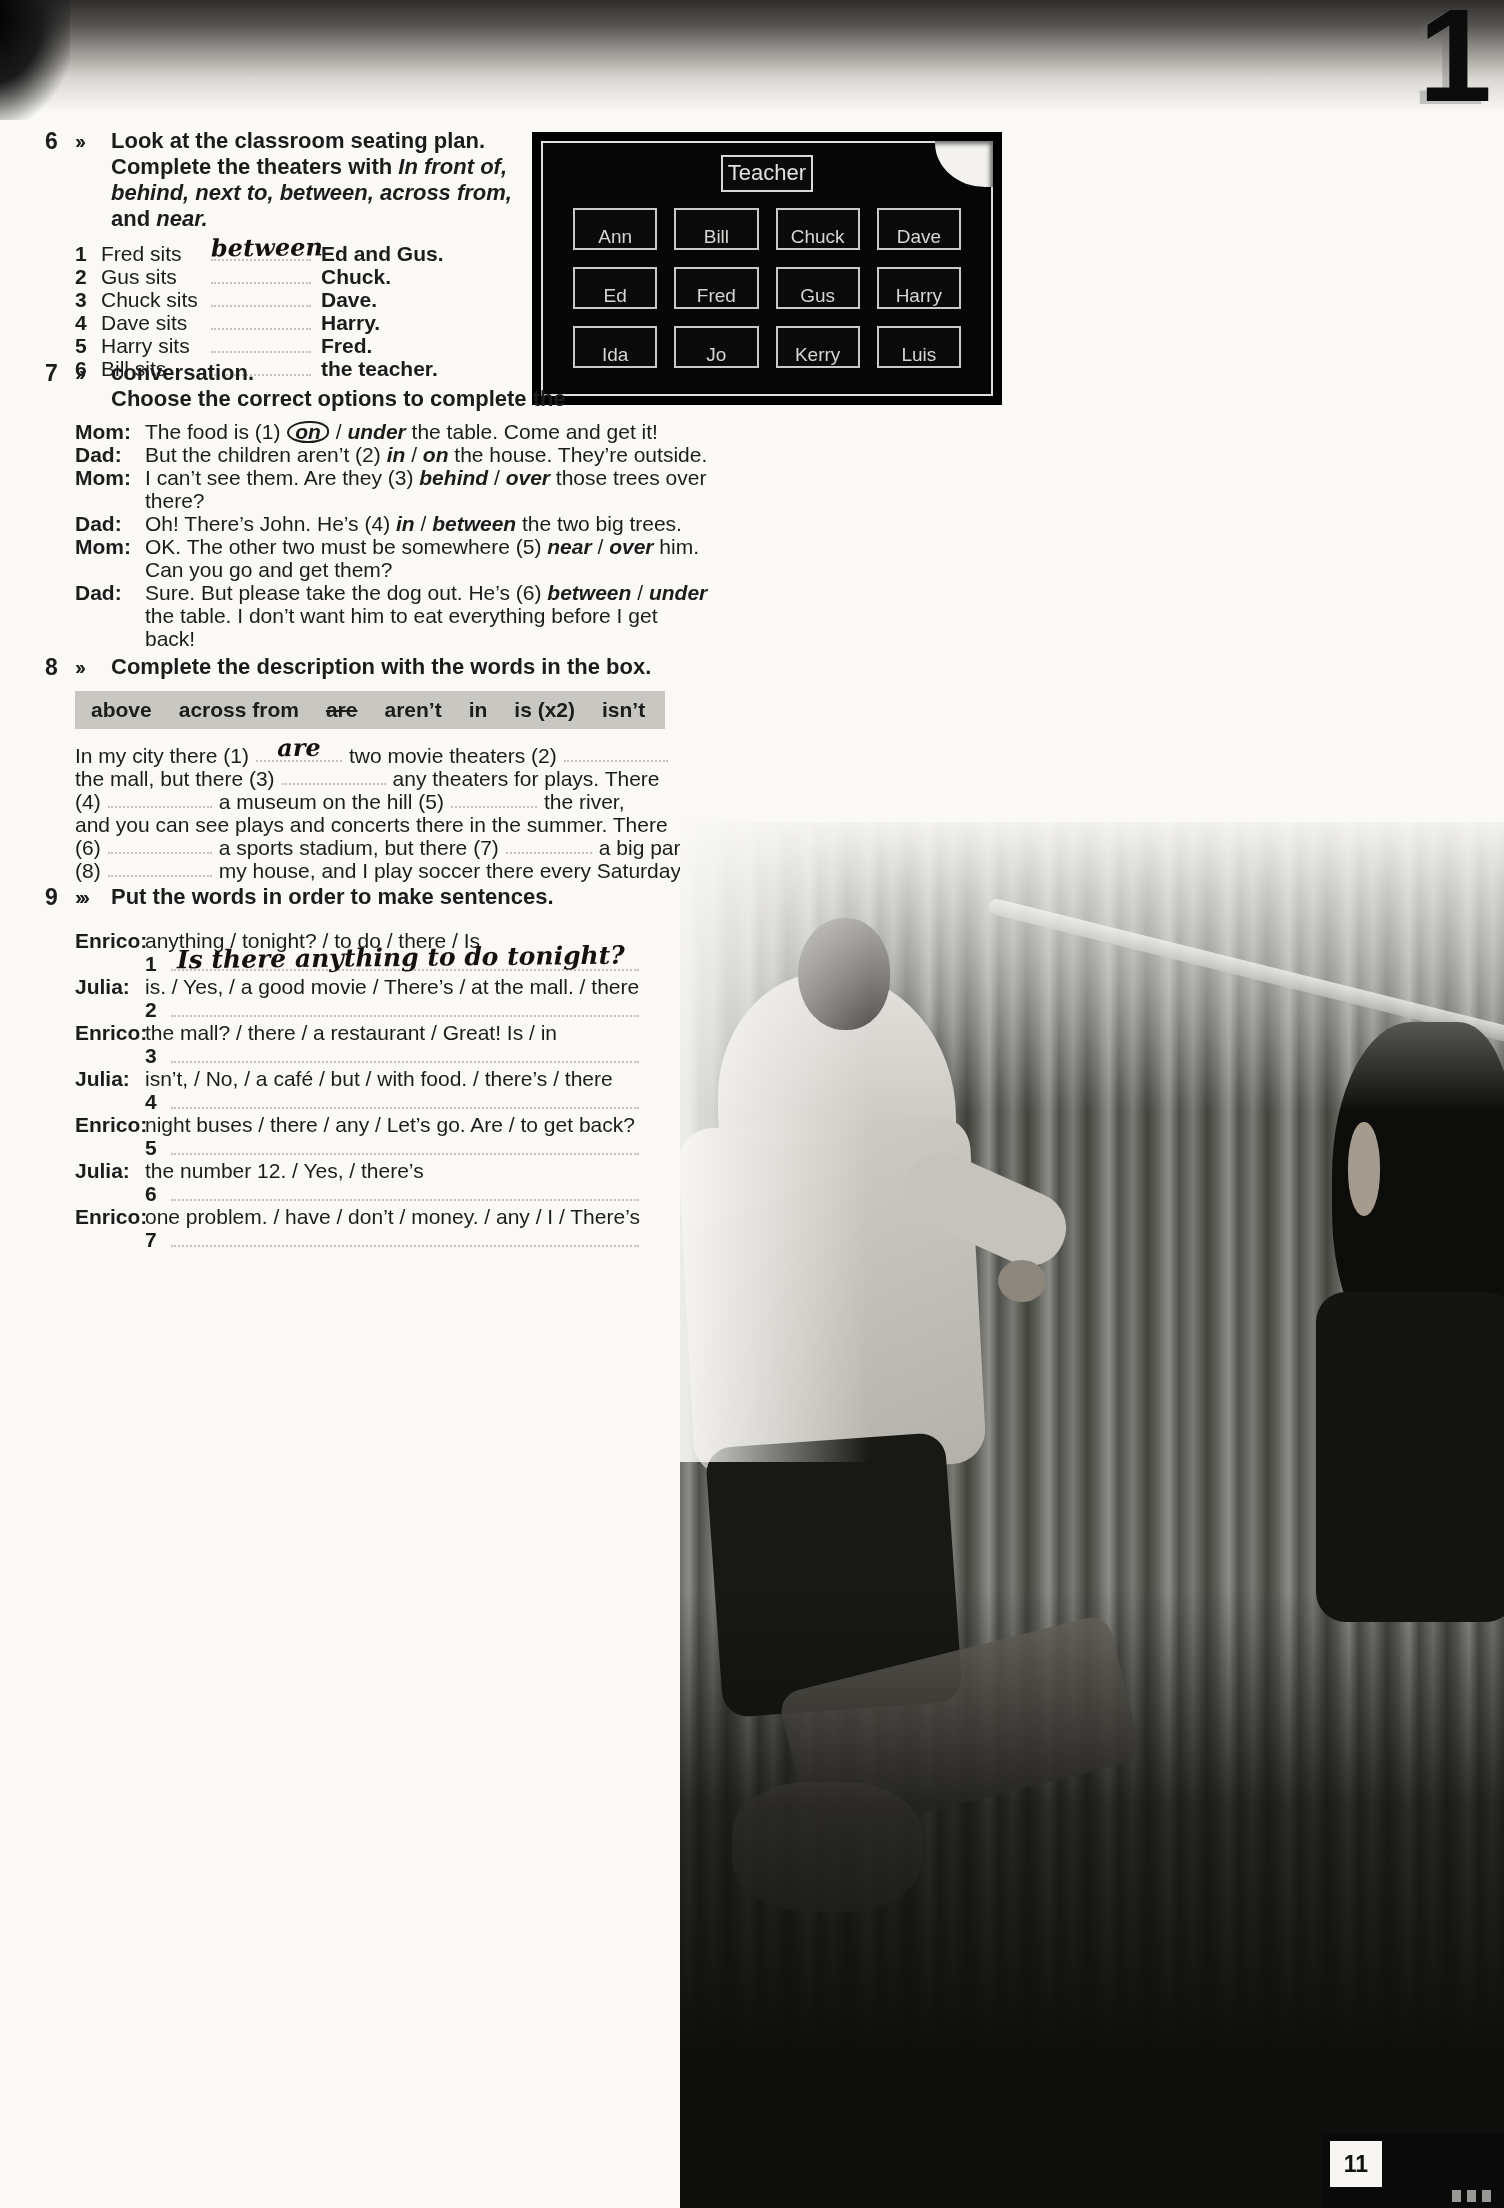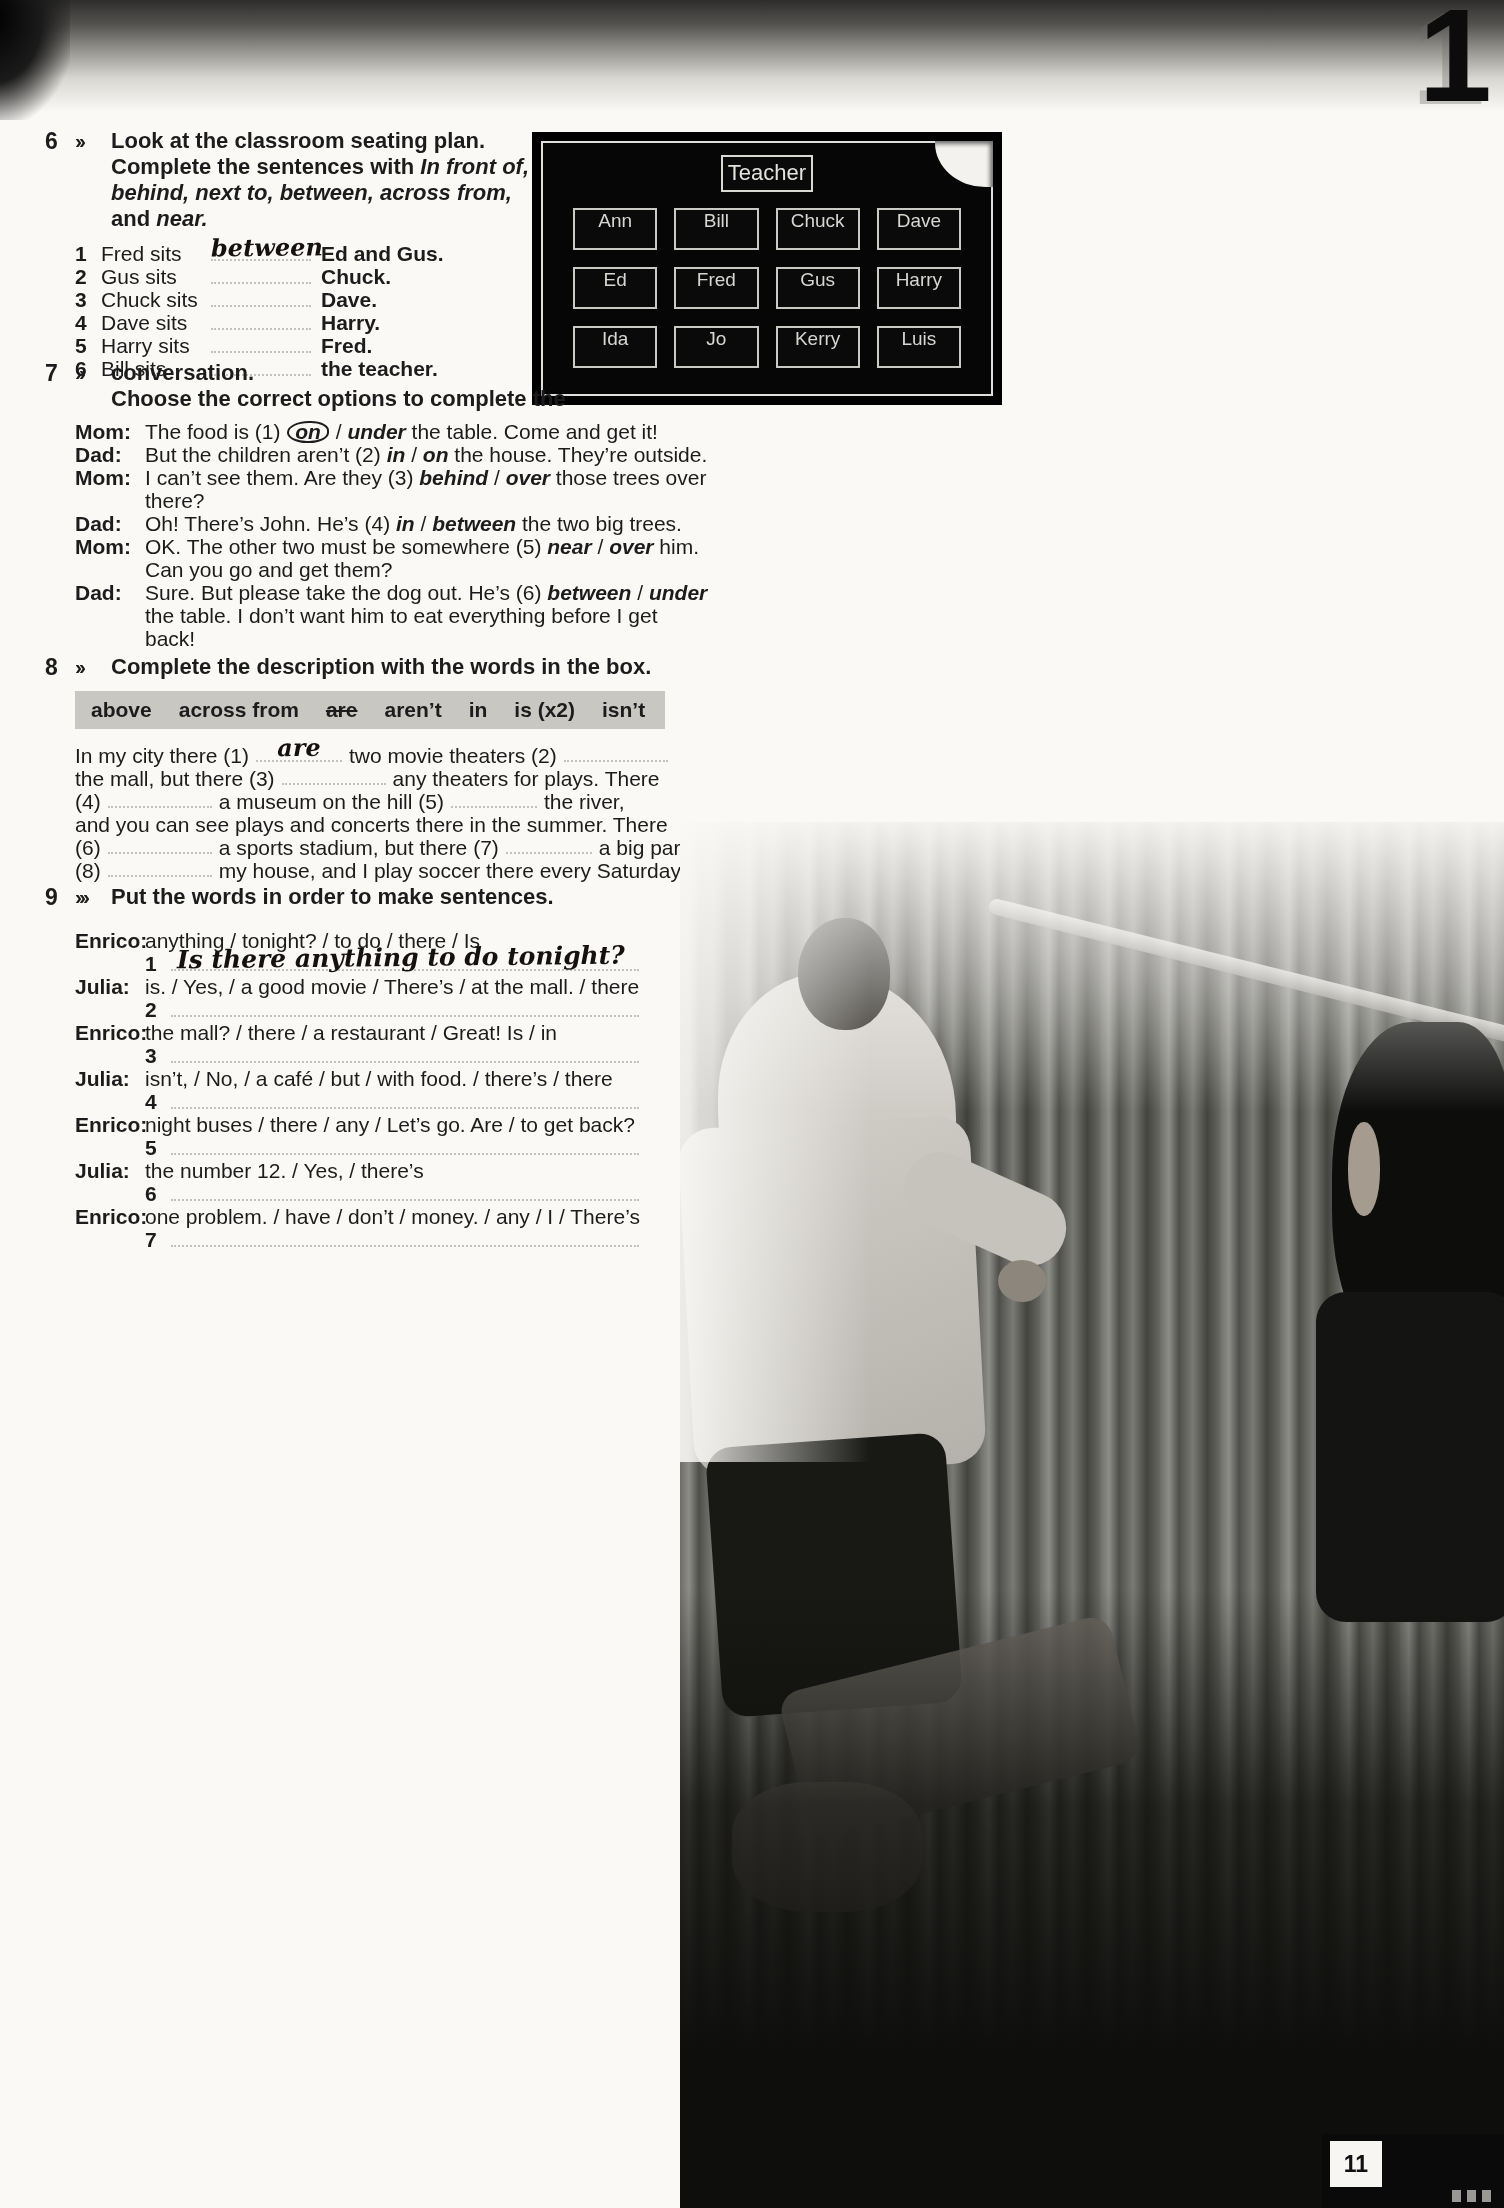--- a/index.html
+++ b/index.html
@@ -60,21 +60,21 @@
   }
   .teacher-box {
     width:88px; margin:0 auto 16px; border:2px solid #d8d8d4; color:#e2e2de;
     font-size:22px; text-align:center; padding:3px 0 4px; background:#0a0a0a;
   }
   .seat-grid {
     display:grid; grid-template-columns:repeat(4,1fr); column-gap:17px; row-gap:17px;
   }
   .seat {
     height:38px; border:2px solid #c9c9c5; color:#d6d6d2; font-size:19px;
-    display:flex; align-items:flex-start; justify-content:center; background:#0a0a0a;
+    display:flex; align-items:flex-end; justify-content:center; background:#0a0a0a;
   }
   .fold-corner {
     position:absolute; top:-2px; right:-2px; width:58px; height:46px;
     background:#f3f2ef; border-bottom-left-radius:50px 44px;
     box-shadow:-3px 3px 4px rgba(0,0,0,0.55) inset;
   }
 
   
   #ex7 { left:45px; top:360px; width:890px; }
   .conversation { margin-top:8px; margin-left:30px; }
@@ -172,21 +172,21 @@
   <div class="top-band"></div>
   <div class="top-left-blob"></div>
   <div class="unit-number">1</div>
 
   <section class="exercise" id="ex6">
     <div class="ex-head">
       <span class="ex-num">6</span>
       <span class="ex-marker">››</span>
       <div class="ex-title">
         <div>Look at the classroom seating plan.</div>
-        <div><span>Complete the sentences with </span><span class="bi">In front of,</span></div>
+        <div><span>Complete the theaters with </span><span class="bi">In front of,</span></div>
         <div><span class="bi">behind, next to, between, across from,</span><span> and </span><span class="bi">near.</span></div>
       </div>
     </div>
     <div class="ex6-items">
       <div class="item-row">
         <span class="item-num">1</span>
         <span class="item-pre">Fred sits</span>
         <span class="blank">
             <span class="handwriting">between</span>
           </span>

